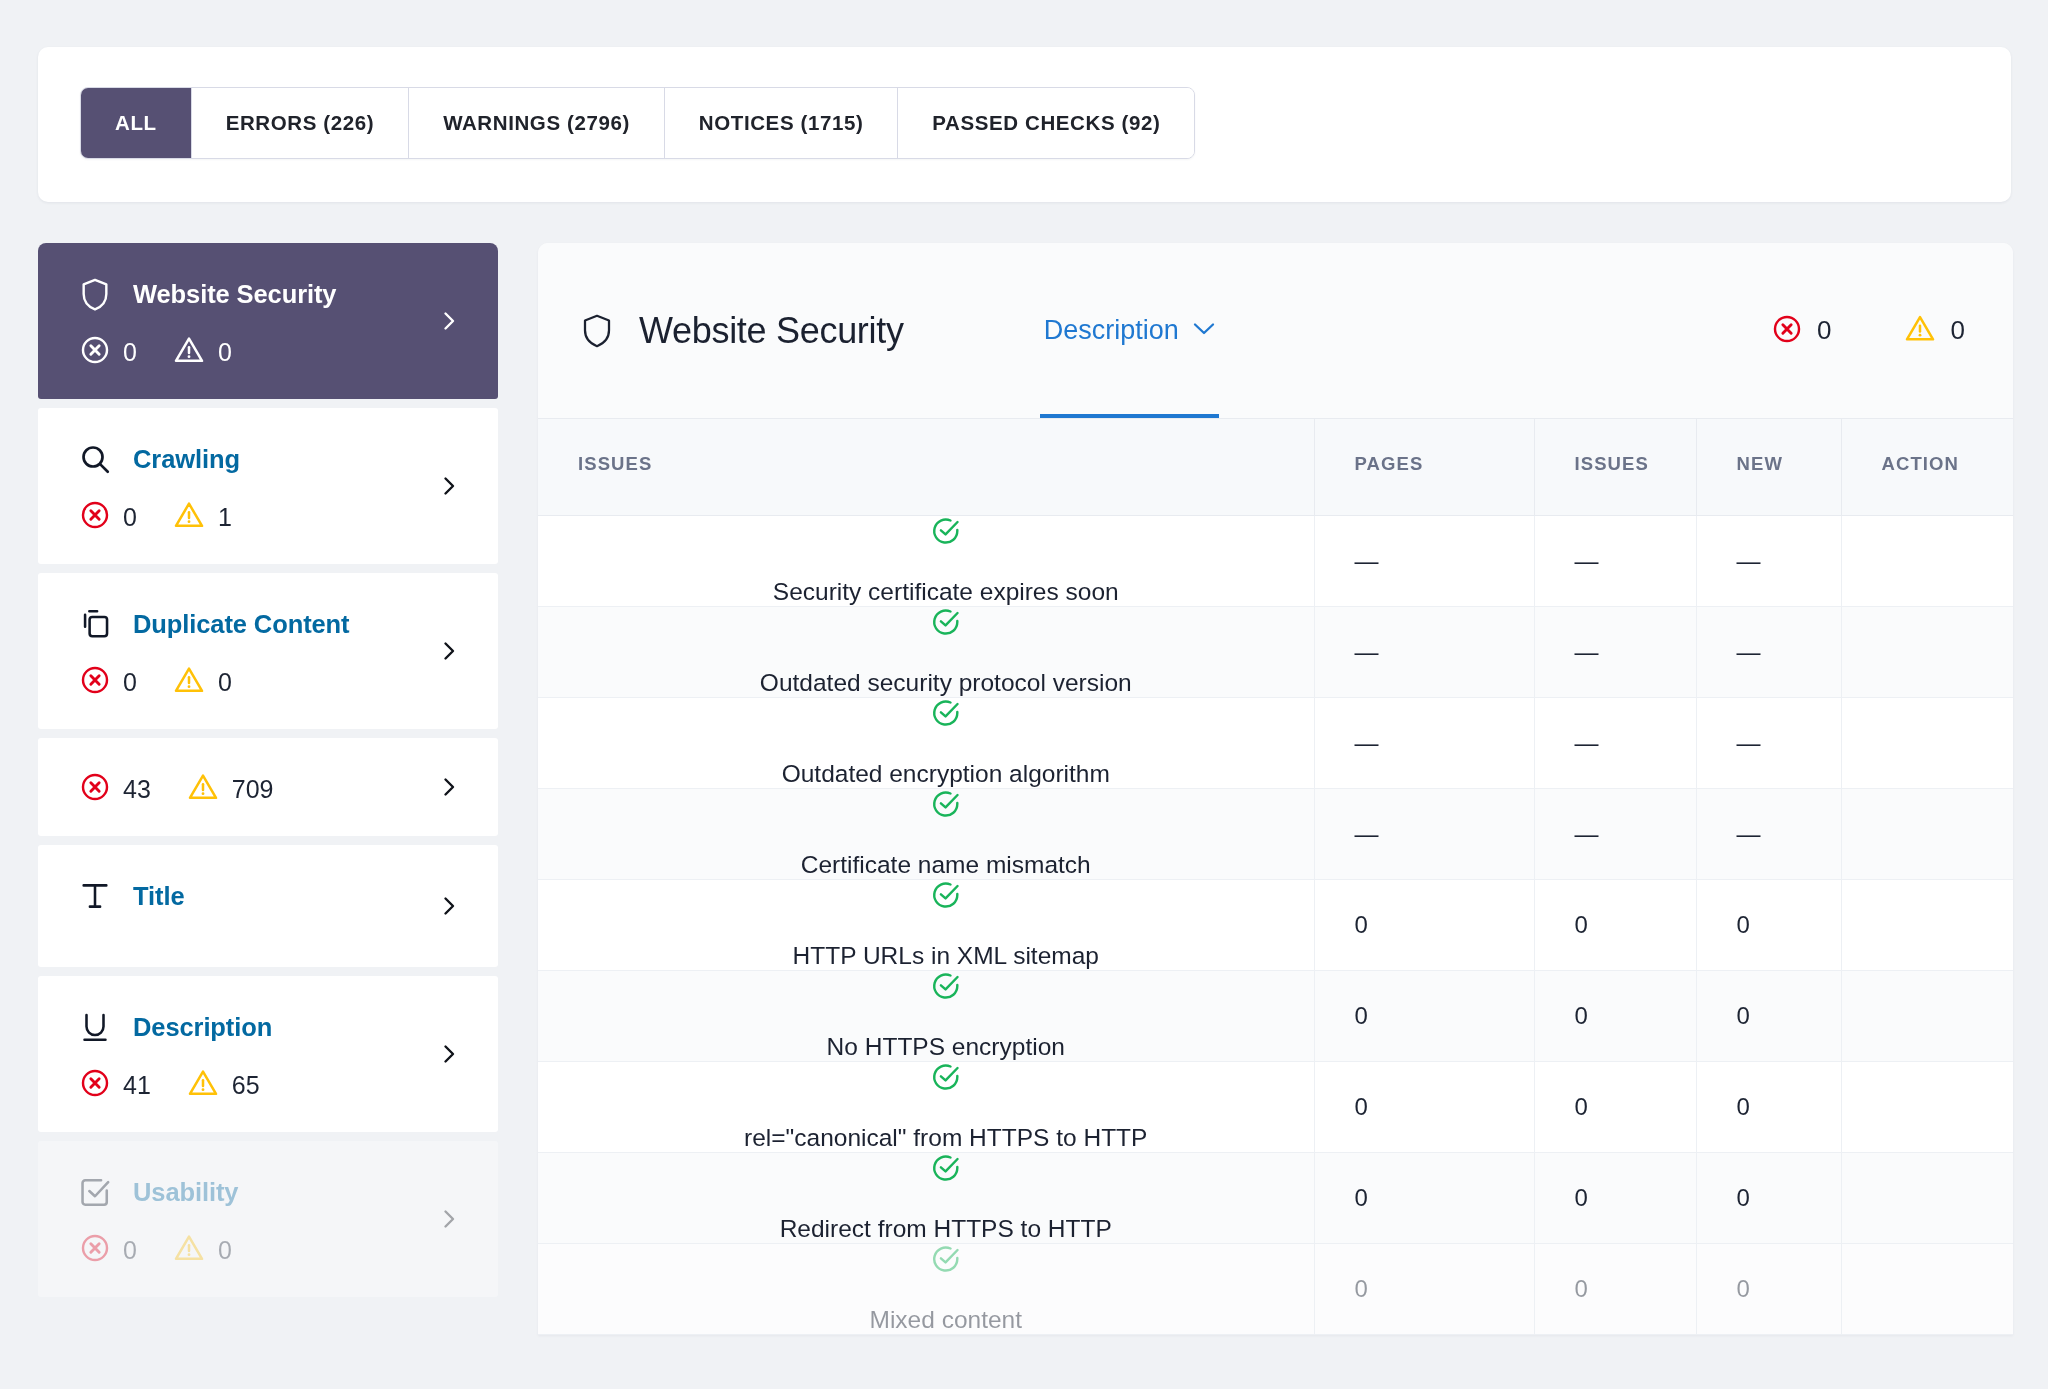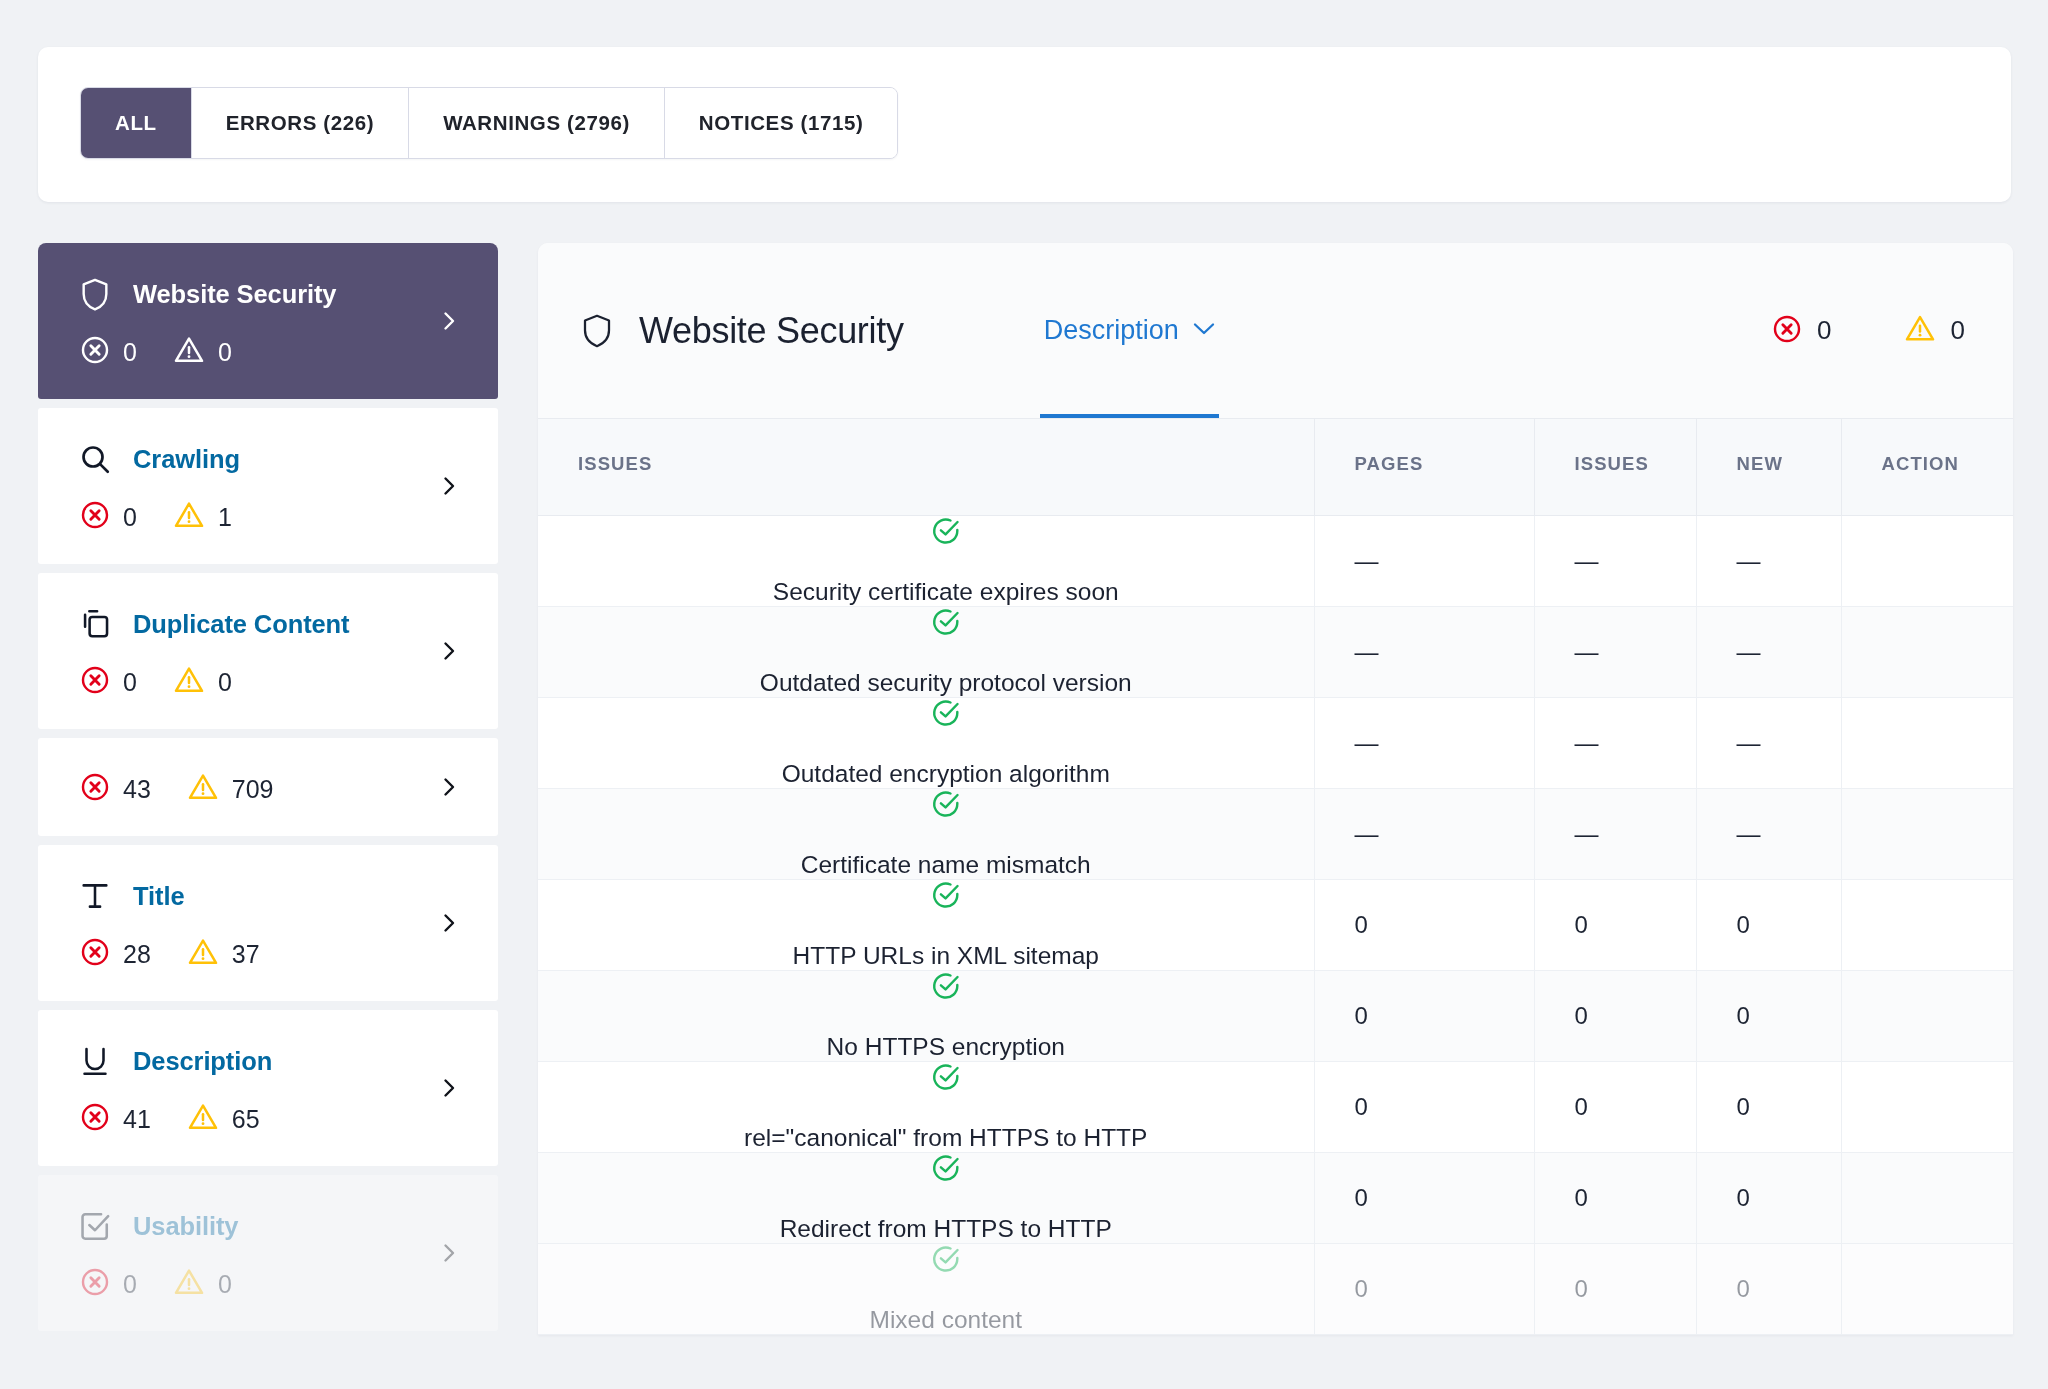--- a/index.html
+++ b/index.html
@@ -275,20 +275,21 @@
 <body>
 
 <div class="page">
 
   <div class="tabbar-card">
     <div class="tab-group" id="tab-group">
         <div class="tab active">ALL</div>
         <div class="tab">ERRORS (226)</div>
         <div class="tab">WARNINGS (2796)</div>
         <div class="tab">NOTICES (1715)</div>
+        <div class="tab">PASSED CHECKS (92)</div>
       </div>
   </div>
 
   <div class="sidebar" id="sidebar">
       <div class="side-item active">
         <div class="side-top">
           <span class="side-ico">
             <svg width="34" height="34" viewBox="0 0 24 24" fill="none">
               <path d="M12 2 20 5.2v6.8c0 5.6-3.7 9.2-8 10.9C7.7 21.2 4 17.6 4 12V5.2L12 2Z" stroke="#ffffff" stroke-width="1.7" stroke-linejoin="round"></path>
             </svg>
@@ -405,37 +406,20 @@
           <span class="side-ico">
             <svg width="34" height="34" viewBox="0 0 24 24" fill="none">
               <path d="M4 4.5h16M12 4.5v15M8.4 19.5h7.2" stroke="#111827" stroke-width="1.8" stroke-linecap="round"></path>
             </svg>
           </span>
           <span class="side-label">Title</span>
         </div>
         <span class="chev"><svg width="22" height="22" viewBox="0 0 22 22" fill="none">
             <path d="M7.5 3.5 15 11l-7.5 7.5" stroke="#10131a" stroke-width="2.4" stroke-linecap="round" stroke-linejoin="round"></path>
           </svg></span>
-        <div class="side-stats">
-          <span class="stat">
-            <span><svg width="30" height="30" viewBox="0 0 26 26" fill="none">
-                <circle cx="13" cy="13" r="10.4" stroke="#e2001a" stroke-width="2.1"></circle>
-                <path d="M9.4 9.4 16.6 16.6M16.6 9.4 9.4 16.6" stroke="#e2001a" stroke-width="2.5" stroke-linecap="round"></path>
-              </svg></span>
-            <span class="stat-num">28</span>
-          </span>
-          <span class="stat">
-            <span><svg width="32" height="30" viewBox="0 0 28 25" fill="none">
-                <path d="M14 2.6 25.4 22H2.6L14 2.6Z" stroke="#ffc107" stroke-width="2.2" stroke-linejoin="round"></path>
-                <path d="M14 10v5.1" stroke="#ffc107" stroke-width="2.2" stroke-linecap="round"></path>
-                <circle cx="14" cy="18.3" r="1.25" fill="#ffc107"></circle>
-              </svg></span>
-            <span class="stat-num">37</span>
-          </span>
-        </div>
       </div>
       <div class="side-item">
         <div class="side-top">
           <span class="side-ico">
             <svg width="34" height="34" viewBox="0 0 24 24" fill="none">
               <path d="M6 3.5v8.2a6 6 0 0 0 12 0V3.5M4.6 21h14.8" stroke="#111827" stroke-width="1.8" stroke-linecap="round"></path>
             </svg>
           </span>
           <span class="side-label">Description</span>
         </div>

